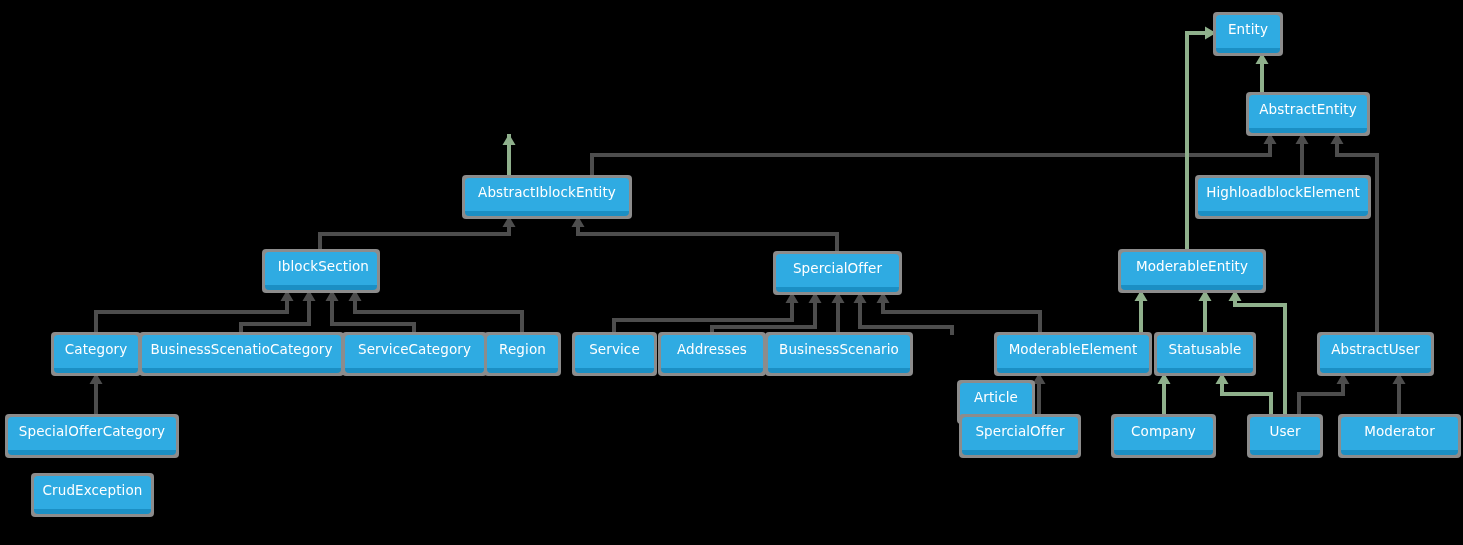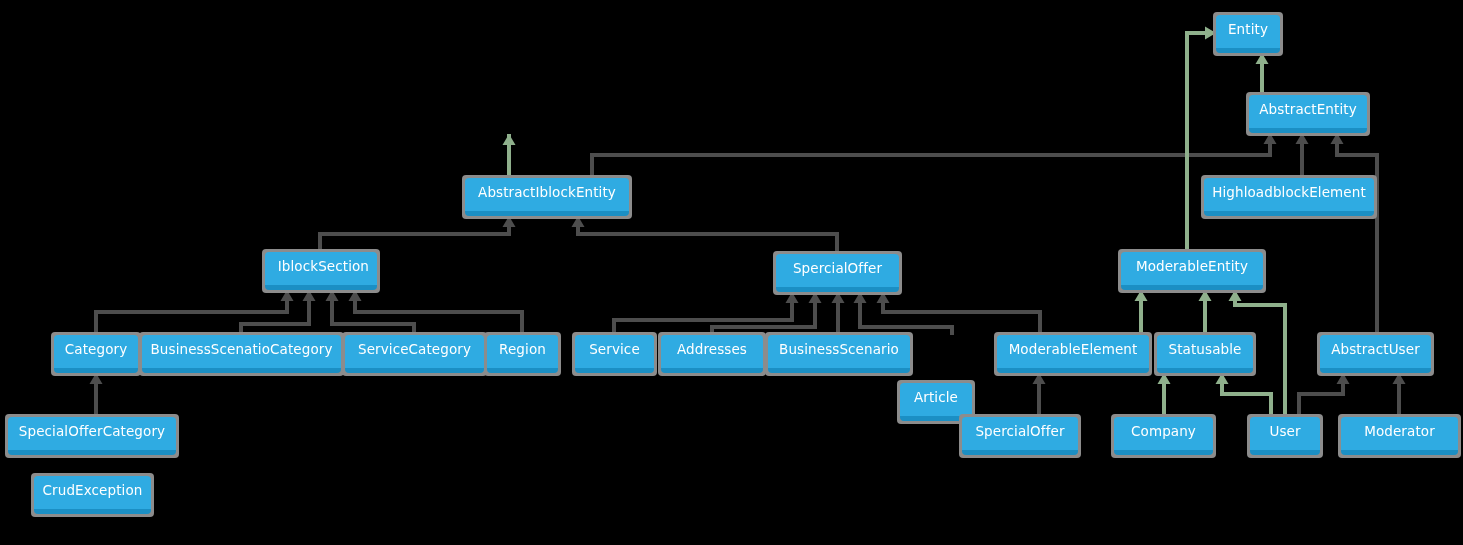--- a/index.html
+++ b/index.html
@@ -171,21 +171,21 @@
   <div id="node-layer">
       <div class="node" style="left: 1216px; top: 15px; width: 64px; height: 38px;">
         <span class="node-label">Entity</span>
       </div>
       <div class="node" style="left: 1249px; top: 95px; width: 118px; height: 38px;">
         <span class="node-label">AbstractEntity</span>
       </div>
       <div class="node" style="left: 465px; top: 178px; width: 164px; height: 38px;">
         <span class="node-label">AbstractIblockEntity</span>
       </div>
-      <div class="node" style="left: 1198px; top: 178px; width: 170px; height: 38px; margin-left: 6px;">
+      <div class="node" style="left: 1198px; top: 178px; width: 170px; height: 38px;">
         <span class="node-label">HighloadblockElement</span>
       </div>
       <div class="node" style="left: 265px; top: 252px; width: 112px; height: 38px; justify-content: flex-end;">
         <span class="node-label">IblockSection</span>
       </div>
       <div class="node" style="left: 776px; top: 254px; width: 123px; height: 38px;">
         <span class="node-label">SpercialOffer</span>
       </div>
       <div class="node" style="left: 54px; top: 335px; width: 84px; height: 38px;">
         <span class="node-label">Category</span>
@@ -204,21 +204,21 @@
       </div>
       <div class="node" style="left: 575px; top: 335px; width: 79px; height: 38px;">
         <span class="node-label">Service</span>
       </div>
       <div class="node" style="left: 661px; top: 335px; width: 102px; height: 38px;">
         <span class="node-label">Addresses</span>
       </div>
       <div class="node" style="left: 768px; top: 335px; width: 142px; height: 38px;">
         <span class="node-label">BusinessScenario</span>
       </div>
-      <div class="node" style="left: 900px; top: 335px; width: 72px; height: 38px; margin-top: 48px;">
+      <div class="node" style="left: 960px; top: 335px; width: 72px; height: 38px; margin-top: 48px;">
         <span class="node-label">Article</span>
       </div>
       <div class="node" style="left: 997px; top: 335px; width: 152px; height: 38px;">
         <span class="node-label">ModerableElement</span>
       </div>
       <div class="node" style="left: 1157px; top: 335px; width: 96px; height: 38px;">
         <span class="node-label">Statusable</span>
       </div>
       <div class="node" style="left: 1320px; top: 335px; width: 111px; height: 38px;">
         <span class="node-label">AbstractUser</span>

